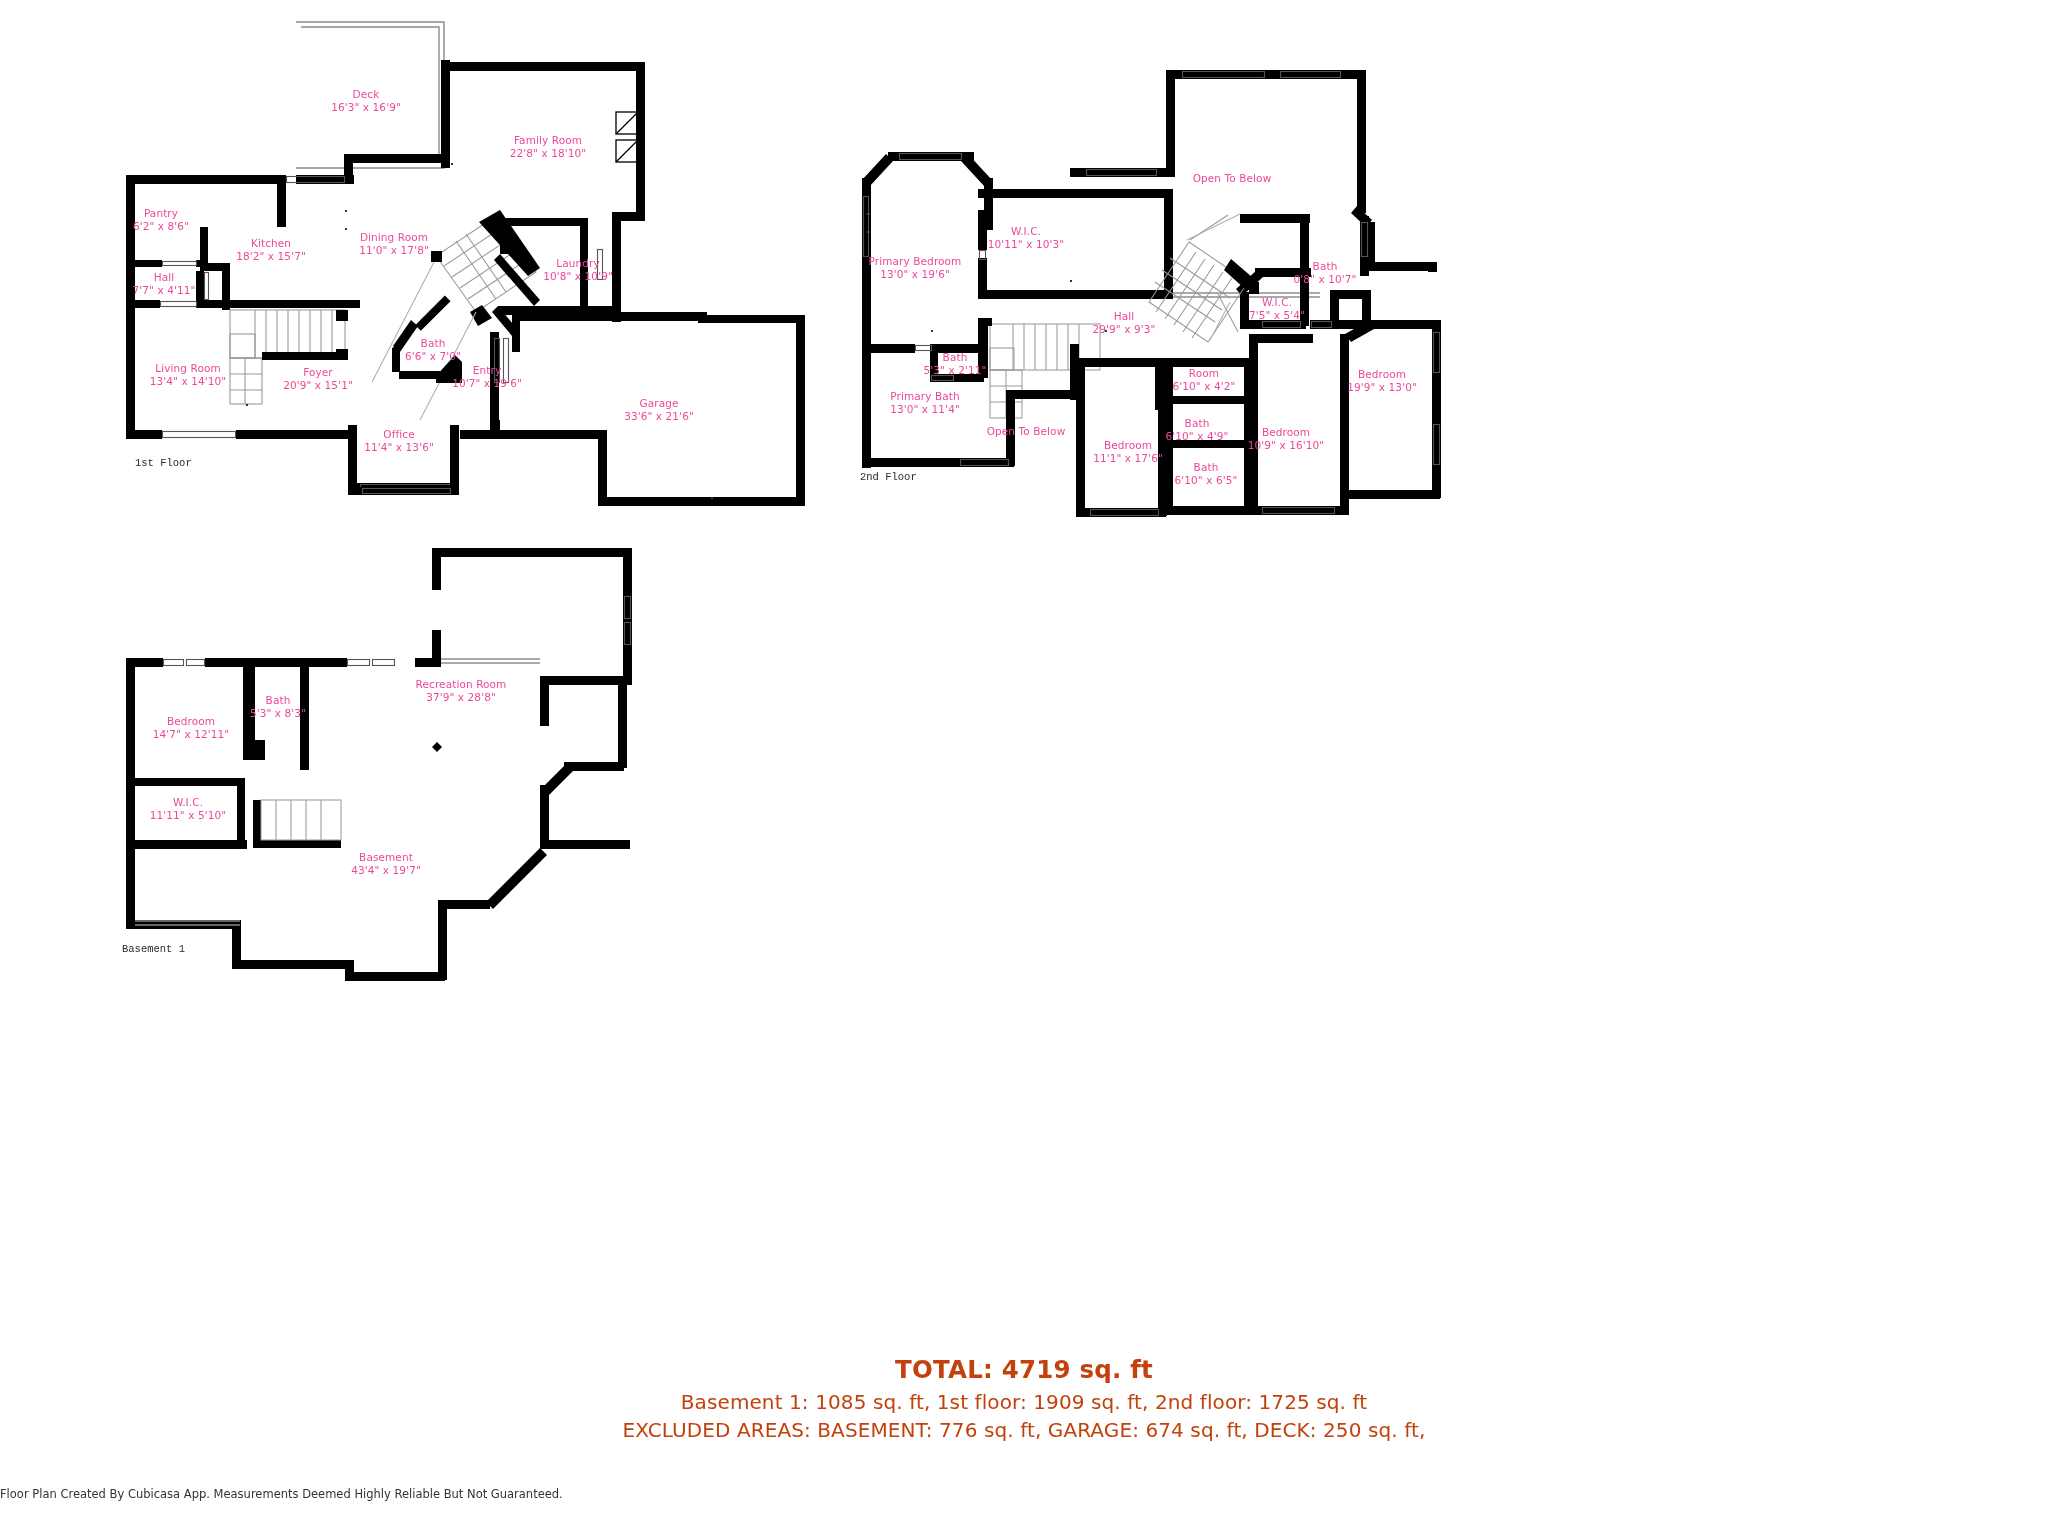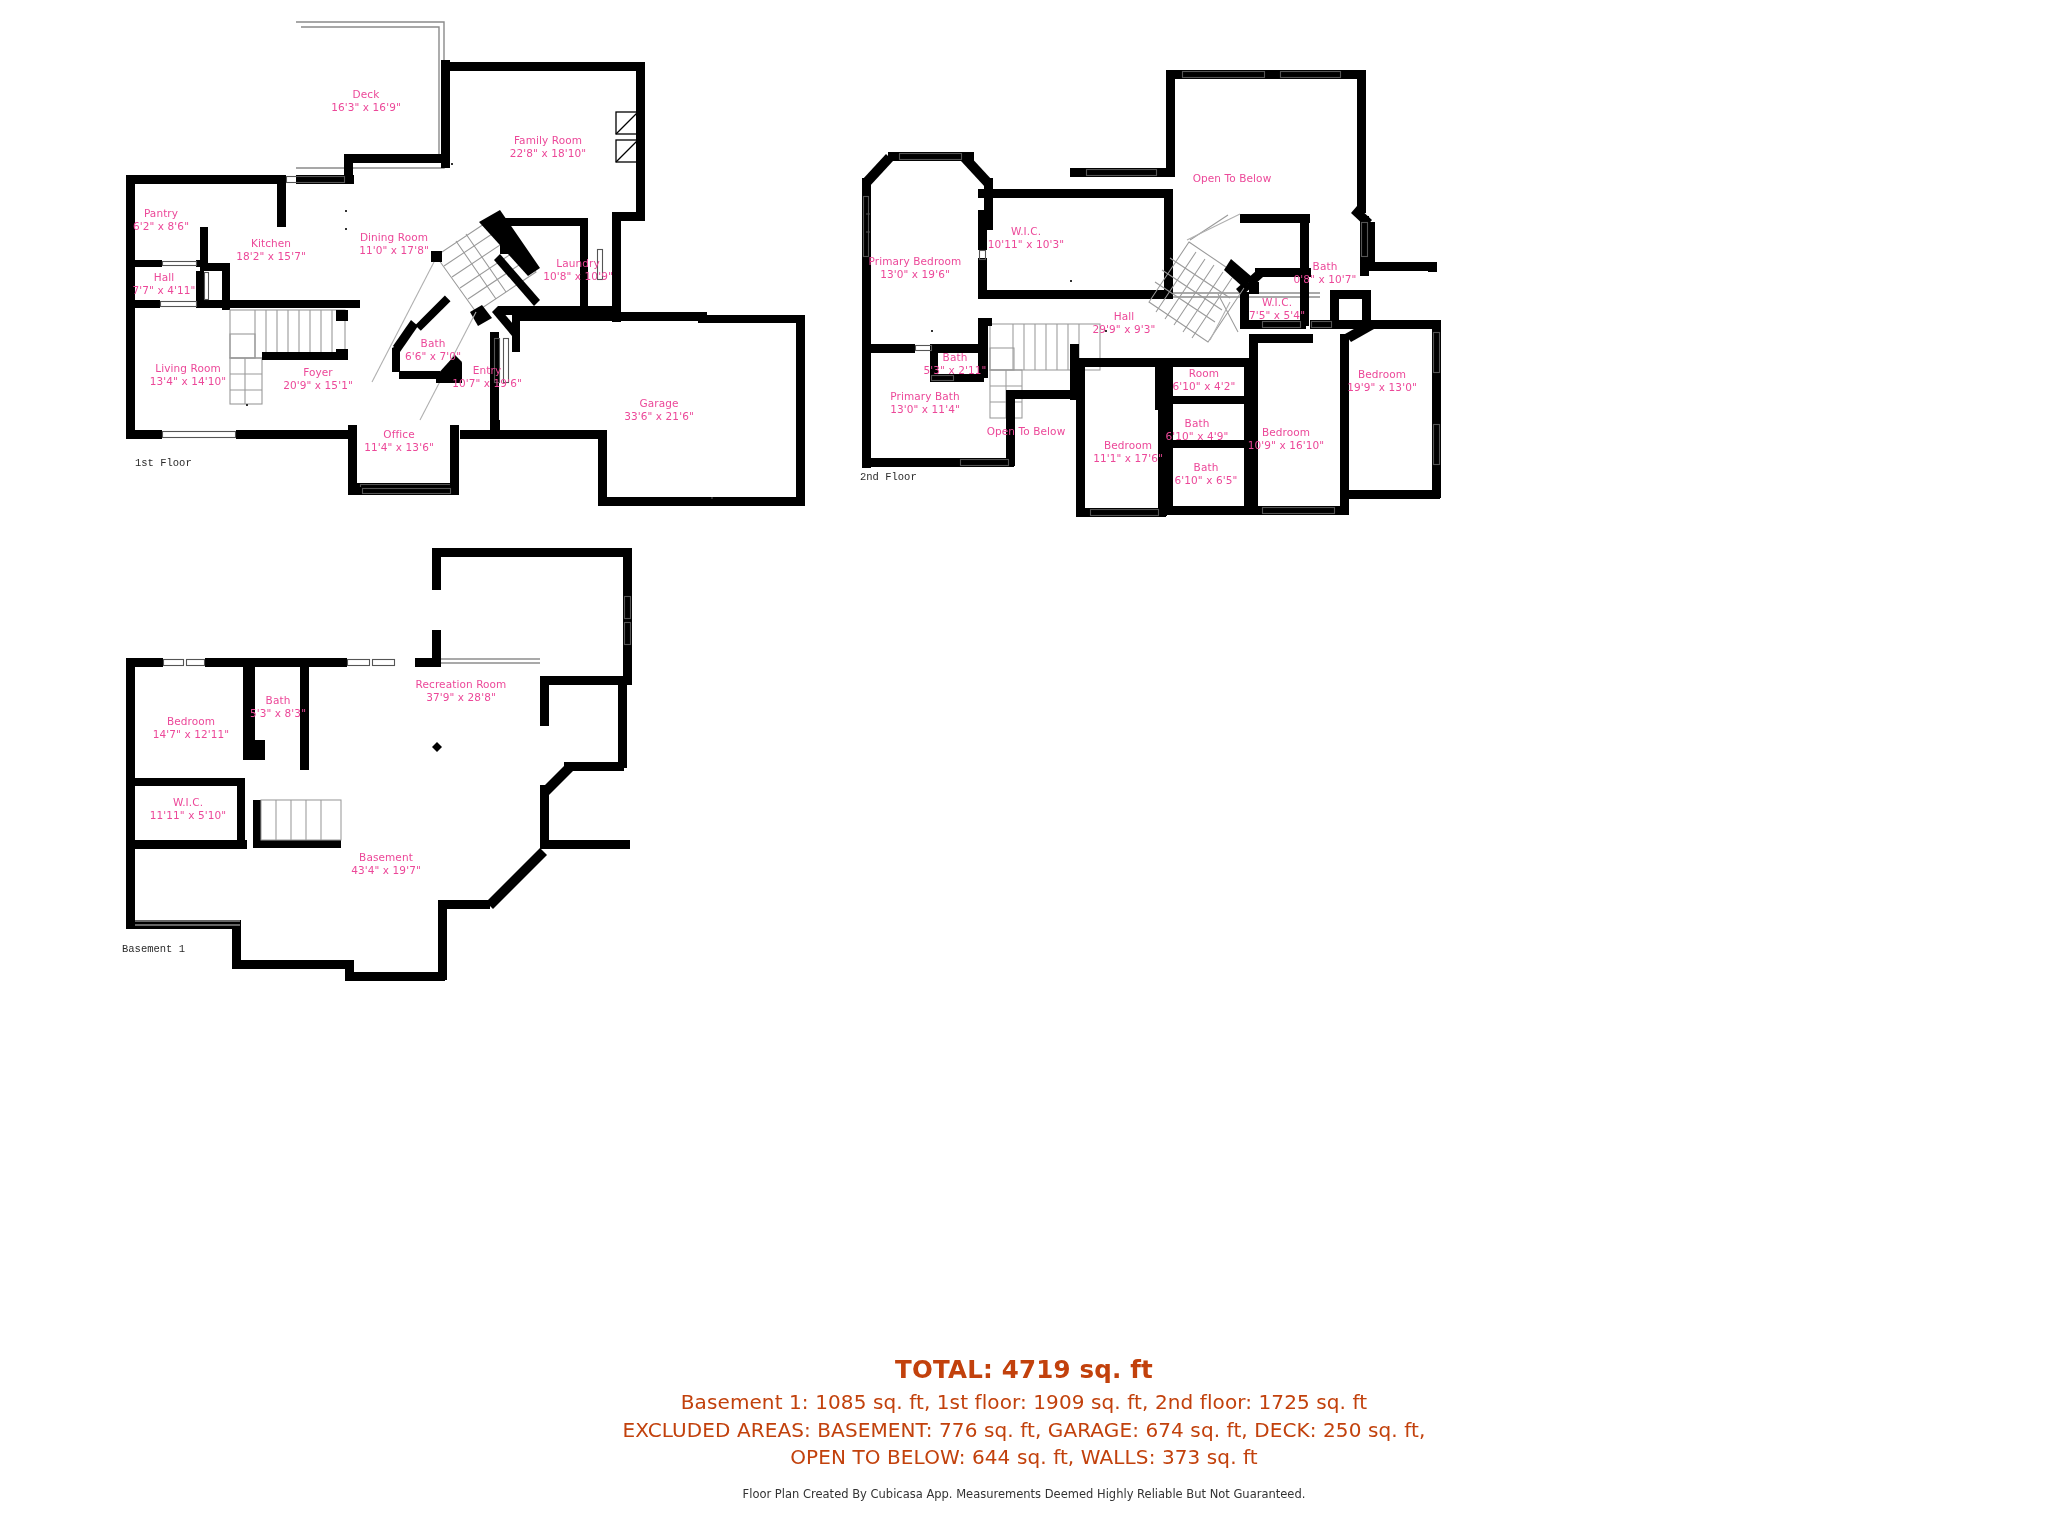--- a/index.html
+++ b/index.html
@@ -74,21 +74,21 @@
   }
   .summary .line {
     font-size: 20px;
     line-height: 1.38;
     letter-spacing: 0.1px;
   }
   .credit {
     position: absolute;
     left: 0;
     width: 2048px;
-    text-align: center;
+    text-align: left;
     font-size: 11.5px;
     color: #333333;
   }
 </style>
 </head>
 <body>
 
 <div id="stage">
 
   <svg class="plan" viewBox="0 0 2048 1536" xmlns="http://www.w3.org/2000/svg">
@@ -639,18 +639,17 @@
     <div class="room-label" style="left:386px; top:864px;">
       <span class="nm">Basement</span>
       <span class="dm">43'4" x 19'7"</span>
     </div>
   </div>
 
   <div class="summary" style="top:1355px;">
     <div class="total">TOTAL: 4719 sq. ft</div>
     <div class="line">Basement 1: 1085 sq. ft, 1st floor: 1909 sq. ft, 2nd floor: 1725 sq. ft</div>
     <div class="line">EXCLUDED AREAS: BASEMENT: 776 sq. ft, GARAGE: 674 sq. ft, DECK: 250 sq. ft,</div>
-    <div class="line">OPEN TO BELOW: 644 sq. ft, WALLS: 373 sq. ft</div>
   </div>
 
   <div class="credit" style="top:1487px;">Floor Plan Created By Cubicasa App. Measurements Deemed Highly Reliable But Not Guaranteed.</div>
 
 </div>
 
 </body></html>

